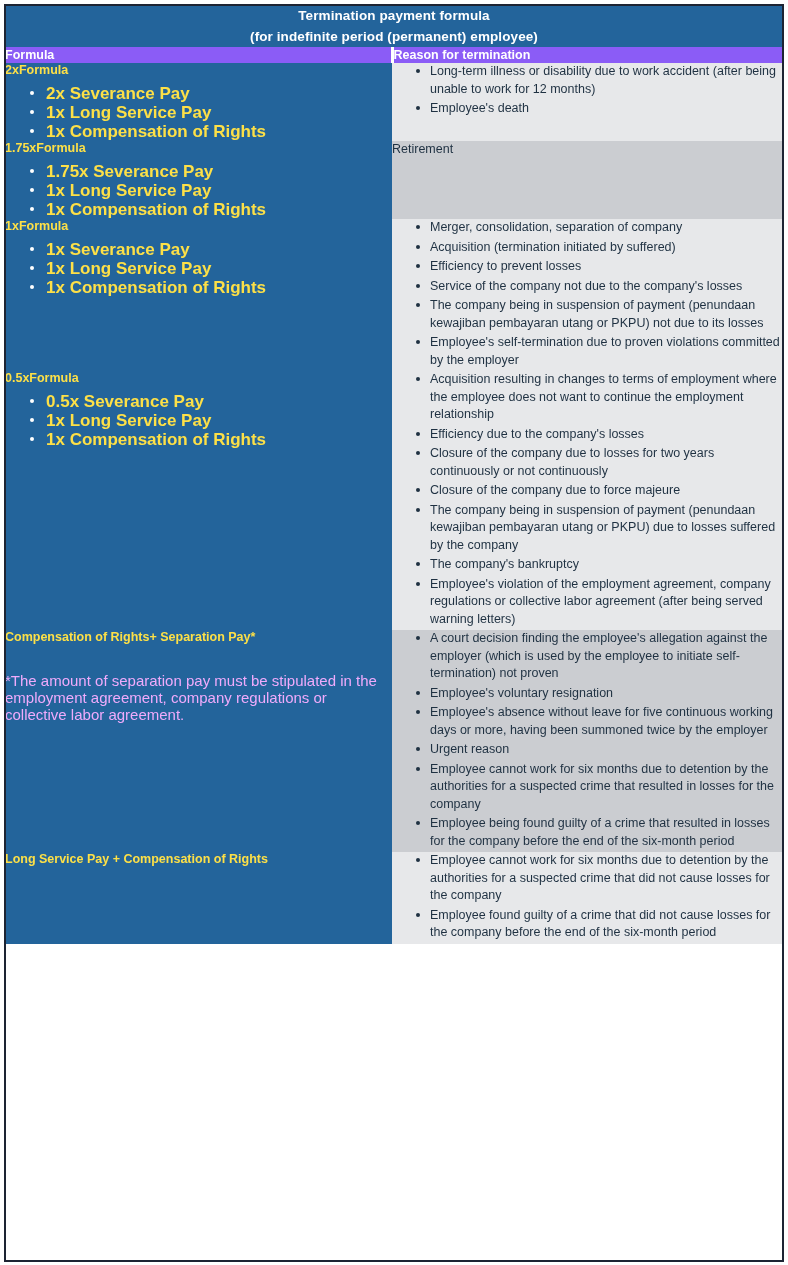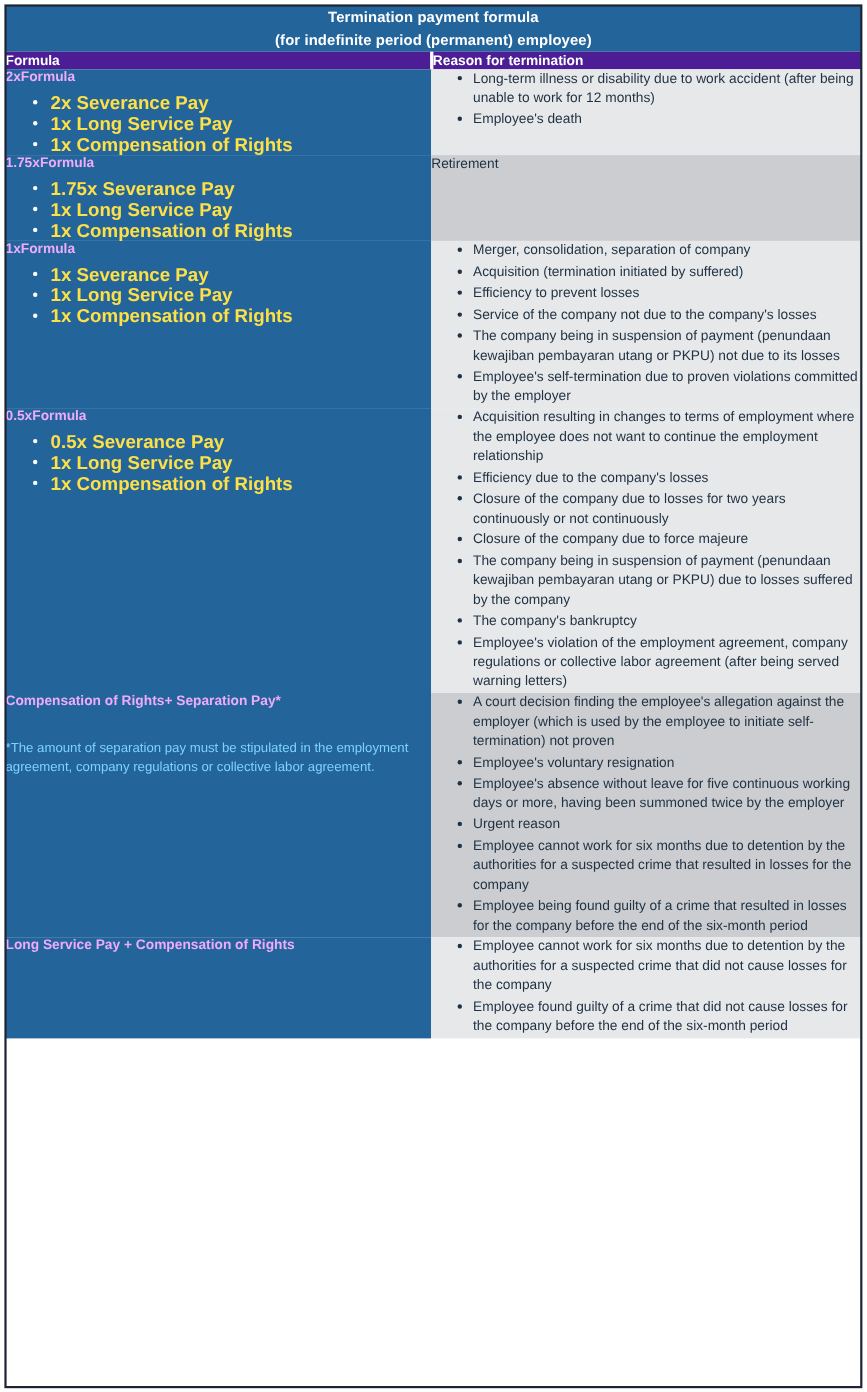--- a/index.html
+++ b/index.html
@@ -61,21 +61,21 @@
     font-size: 13.5px;
     line-height: 21px;
     padding: 13px 10px 14px 10px;
     border-bottom: 3px solid #ffffff;
     letter-spacing: .1px;
   }
   .title-cell .l2 { display:block; }
 
   
   .colhead {
-    background: #4c1d95;
+    background: #8b5cf6;
     color: #ffffff;
     font-weight: bold;
     font-size: 12.5px;
     line-height: 16px;
     padding: 11px 0 14px 11px;
     border-bottom: 3px solid #ffffff;
   }
   .colhead.left  { border-right: 3px solid #ffffff; }
 
   
@@ -95,28 +95,28 @@
   .rcell.dark  { background: #cbcdd1; }
 
   tr.last .fcell, tr.last .rcell { border-bottom: 0; }
 
   
   .fheader {
     font-size: 12.5px;
     font-weight: bold;
     line-height: 15px;
     margin: 0 0 3px 0;
-    color: #f0abfc;
+    color: #fde047;
   }
   .fnote {
-    font-size: 12px;
+    font-size: 15px;
     font-weight: normal;
     line-height: 17px;
     margin: 27px 0 0 0;
-    color: #7dd3fc;
+    color: #f0abfc;
   }
   ul.flist {
     list-style: none;
     margin: 6px 0 0 0;
     padding: 0 0 0 25px;
   }
   ul.flist li {
     position: relative;
     font-size: 17px;
     font-weight: bold;

